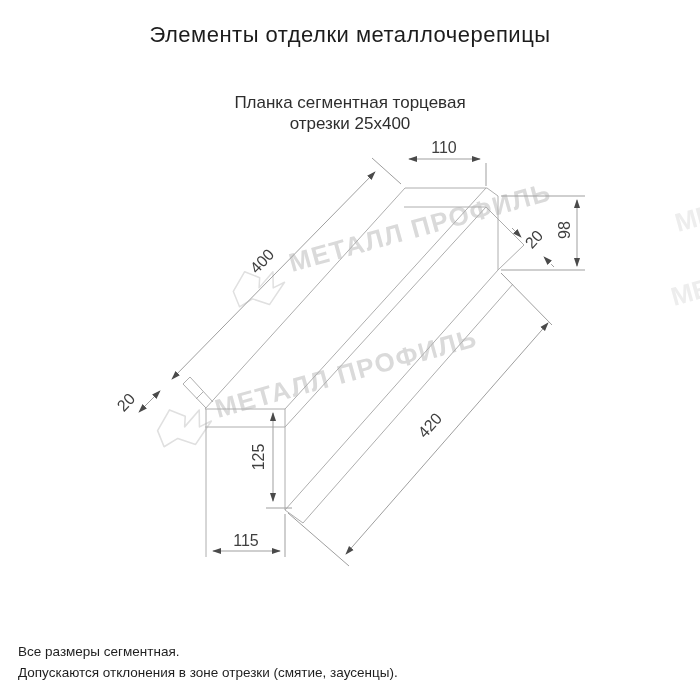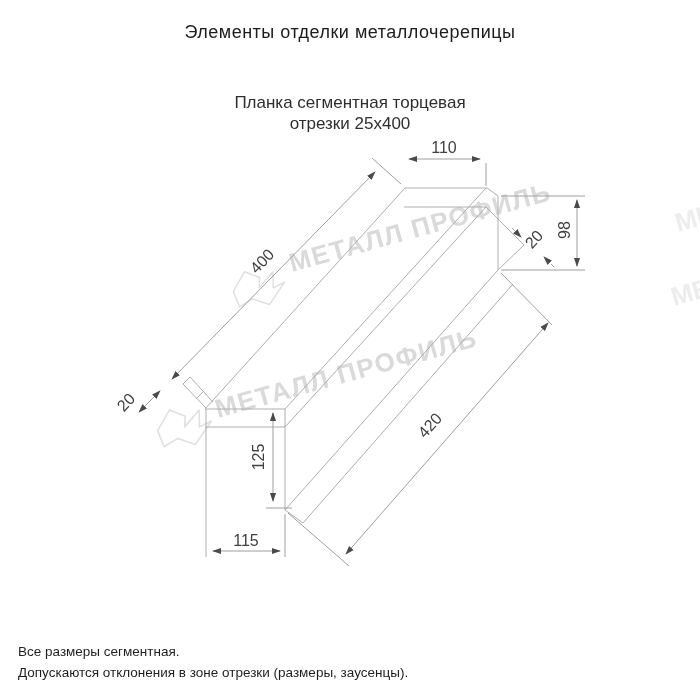--- a/index.html
+++ b/index.html
@@ -7,21 +7,21 @@
     --dim-text:#3f3f3f;
     --watermark:#dadada;
   }
   html,body{margin:0;padding:0;background:#888;}
   .screen{
     position:relative;width:700px;height:700px;background:#ffffff;
     font-family:"Liberation Sans",sans-serif;overflow:hidden;margin:0 auto;
   }
   .page-title{
     position:absolute;top:22px;left:0;width:700px;text-align:center;
-    font-size:18px;font-weight:400;color:#1c1c1c;letter-spacing:.5px;
+    font-size:22px;font-weight:400;color:#1c1c1c;letter-spacing:.5px;
   }
   .subtitle{
     position:absolute;left:0;width:700px;text-align:center;
     font-size:17px;color:#2e2e2e;
   }
   .subtitle.l1{top:93px;}
   .subtitle.l2{top:114px;}
   .drawing-svg{position:absolute;left:0;top:0;}
   .footer-note{
     position:absolute;left:18px;font-size:13.5px;color:#1f1f1f;
@@ -123,14 +123,14 @@
       <text class="dim-label" transform="translate(538,243) rotate(-47)" text-anchor="middle">20</text>
       <text class="dim-label" transform="translate(266,265) rotate(-46)" text-anchor="middle">400</text>
       <text class="dim-label" transform="translate(130,406) rotate(-46)" text-anchor="middle">20</text>
       <text class="dim-label" transform="translate(434,429) rotate(-48)" text-anchor="middle">420</text>
       <text class="dim-label" transform="translate(264,457) rotate(-90)" text-anchor="middle">125</text>
       <text class="dim-label" transform="translate(246,546)" text-anchor="middle">115</text>
     </g>
   </svg>
 
   <div class="footer-note l1">Все размеры сегментная.</div>
-  <div class="footer-note l2">Допускаются отклонения в зоне отрезки (размеры, заусенцы).</div>
+  <div class="footer-note l2">Допускаются отклонения в зоне отрезки (смятие, заусенцы).</div>
 </div>
 
 </body></html>

